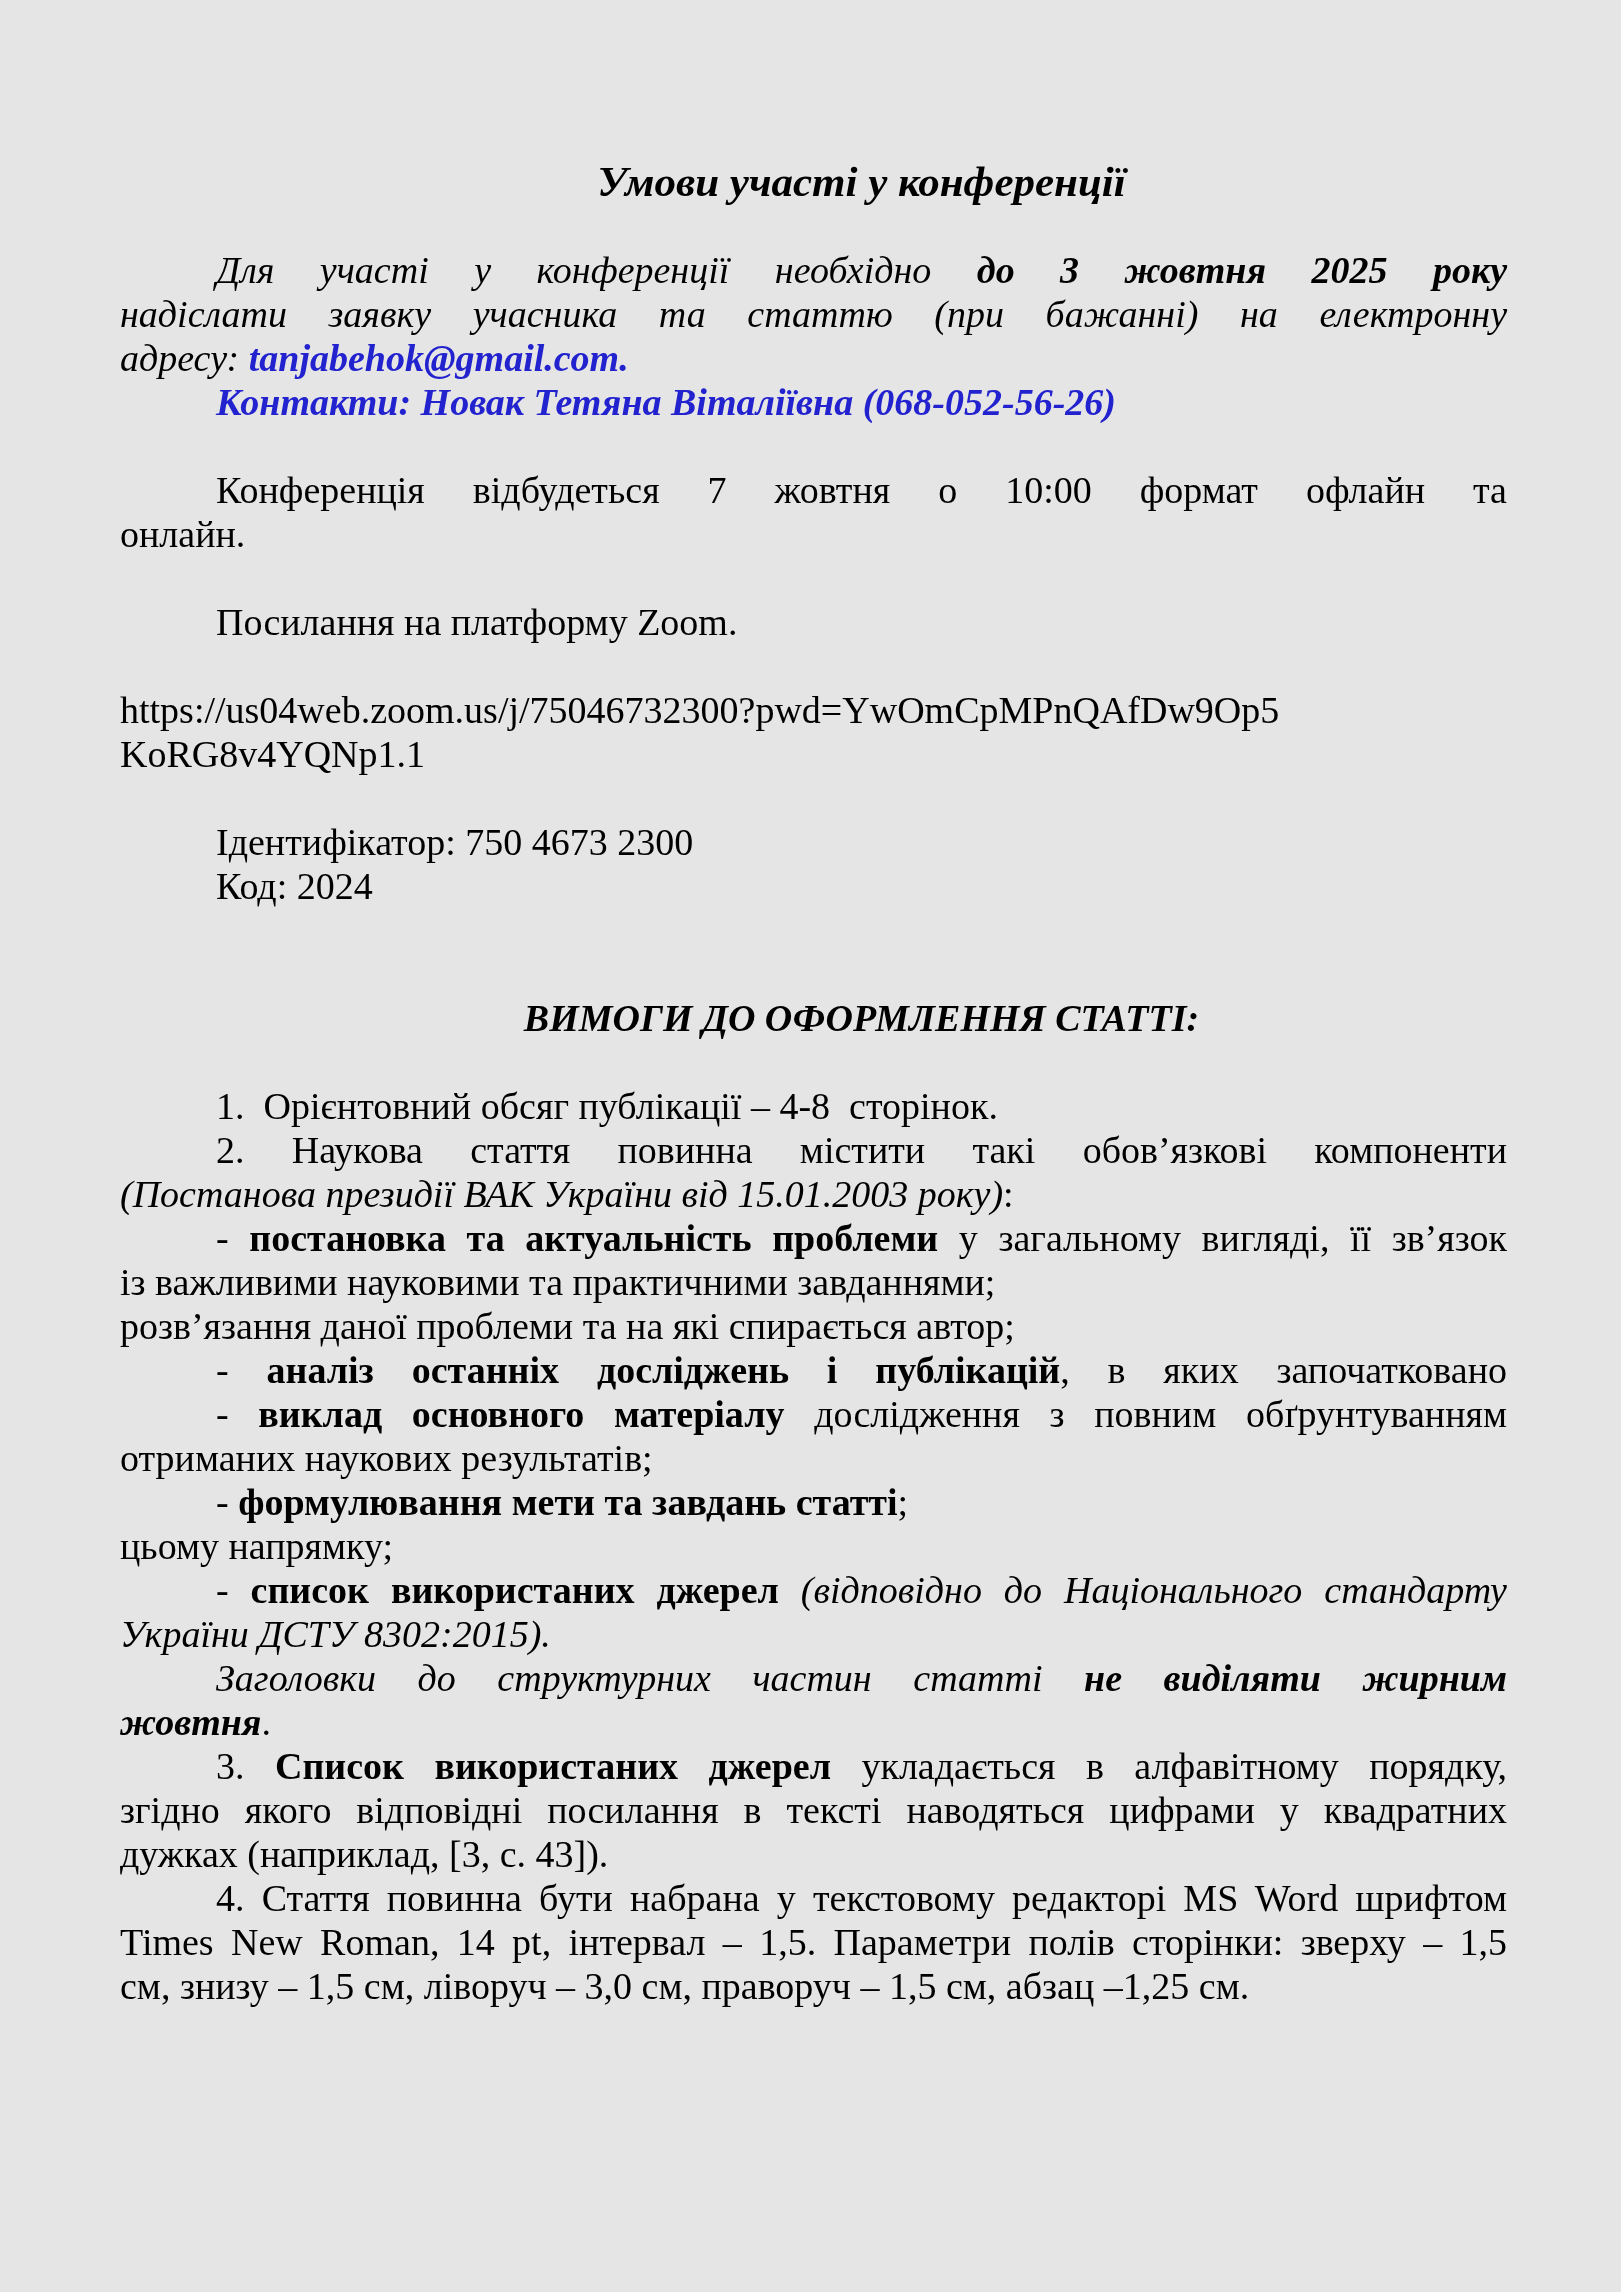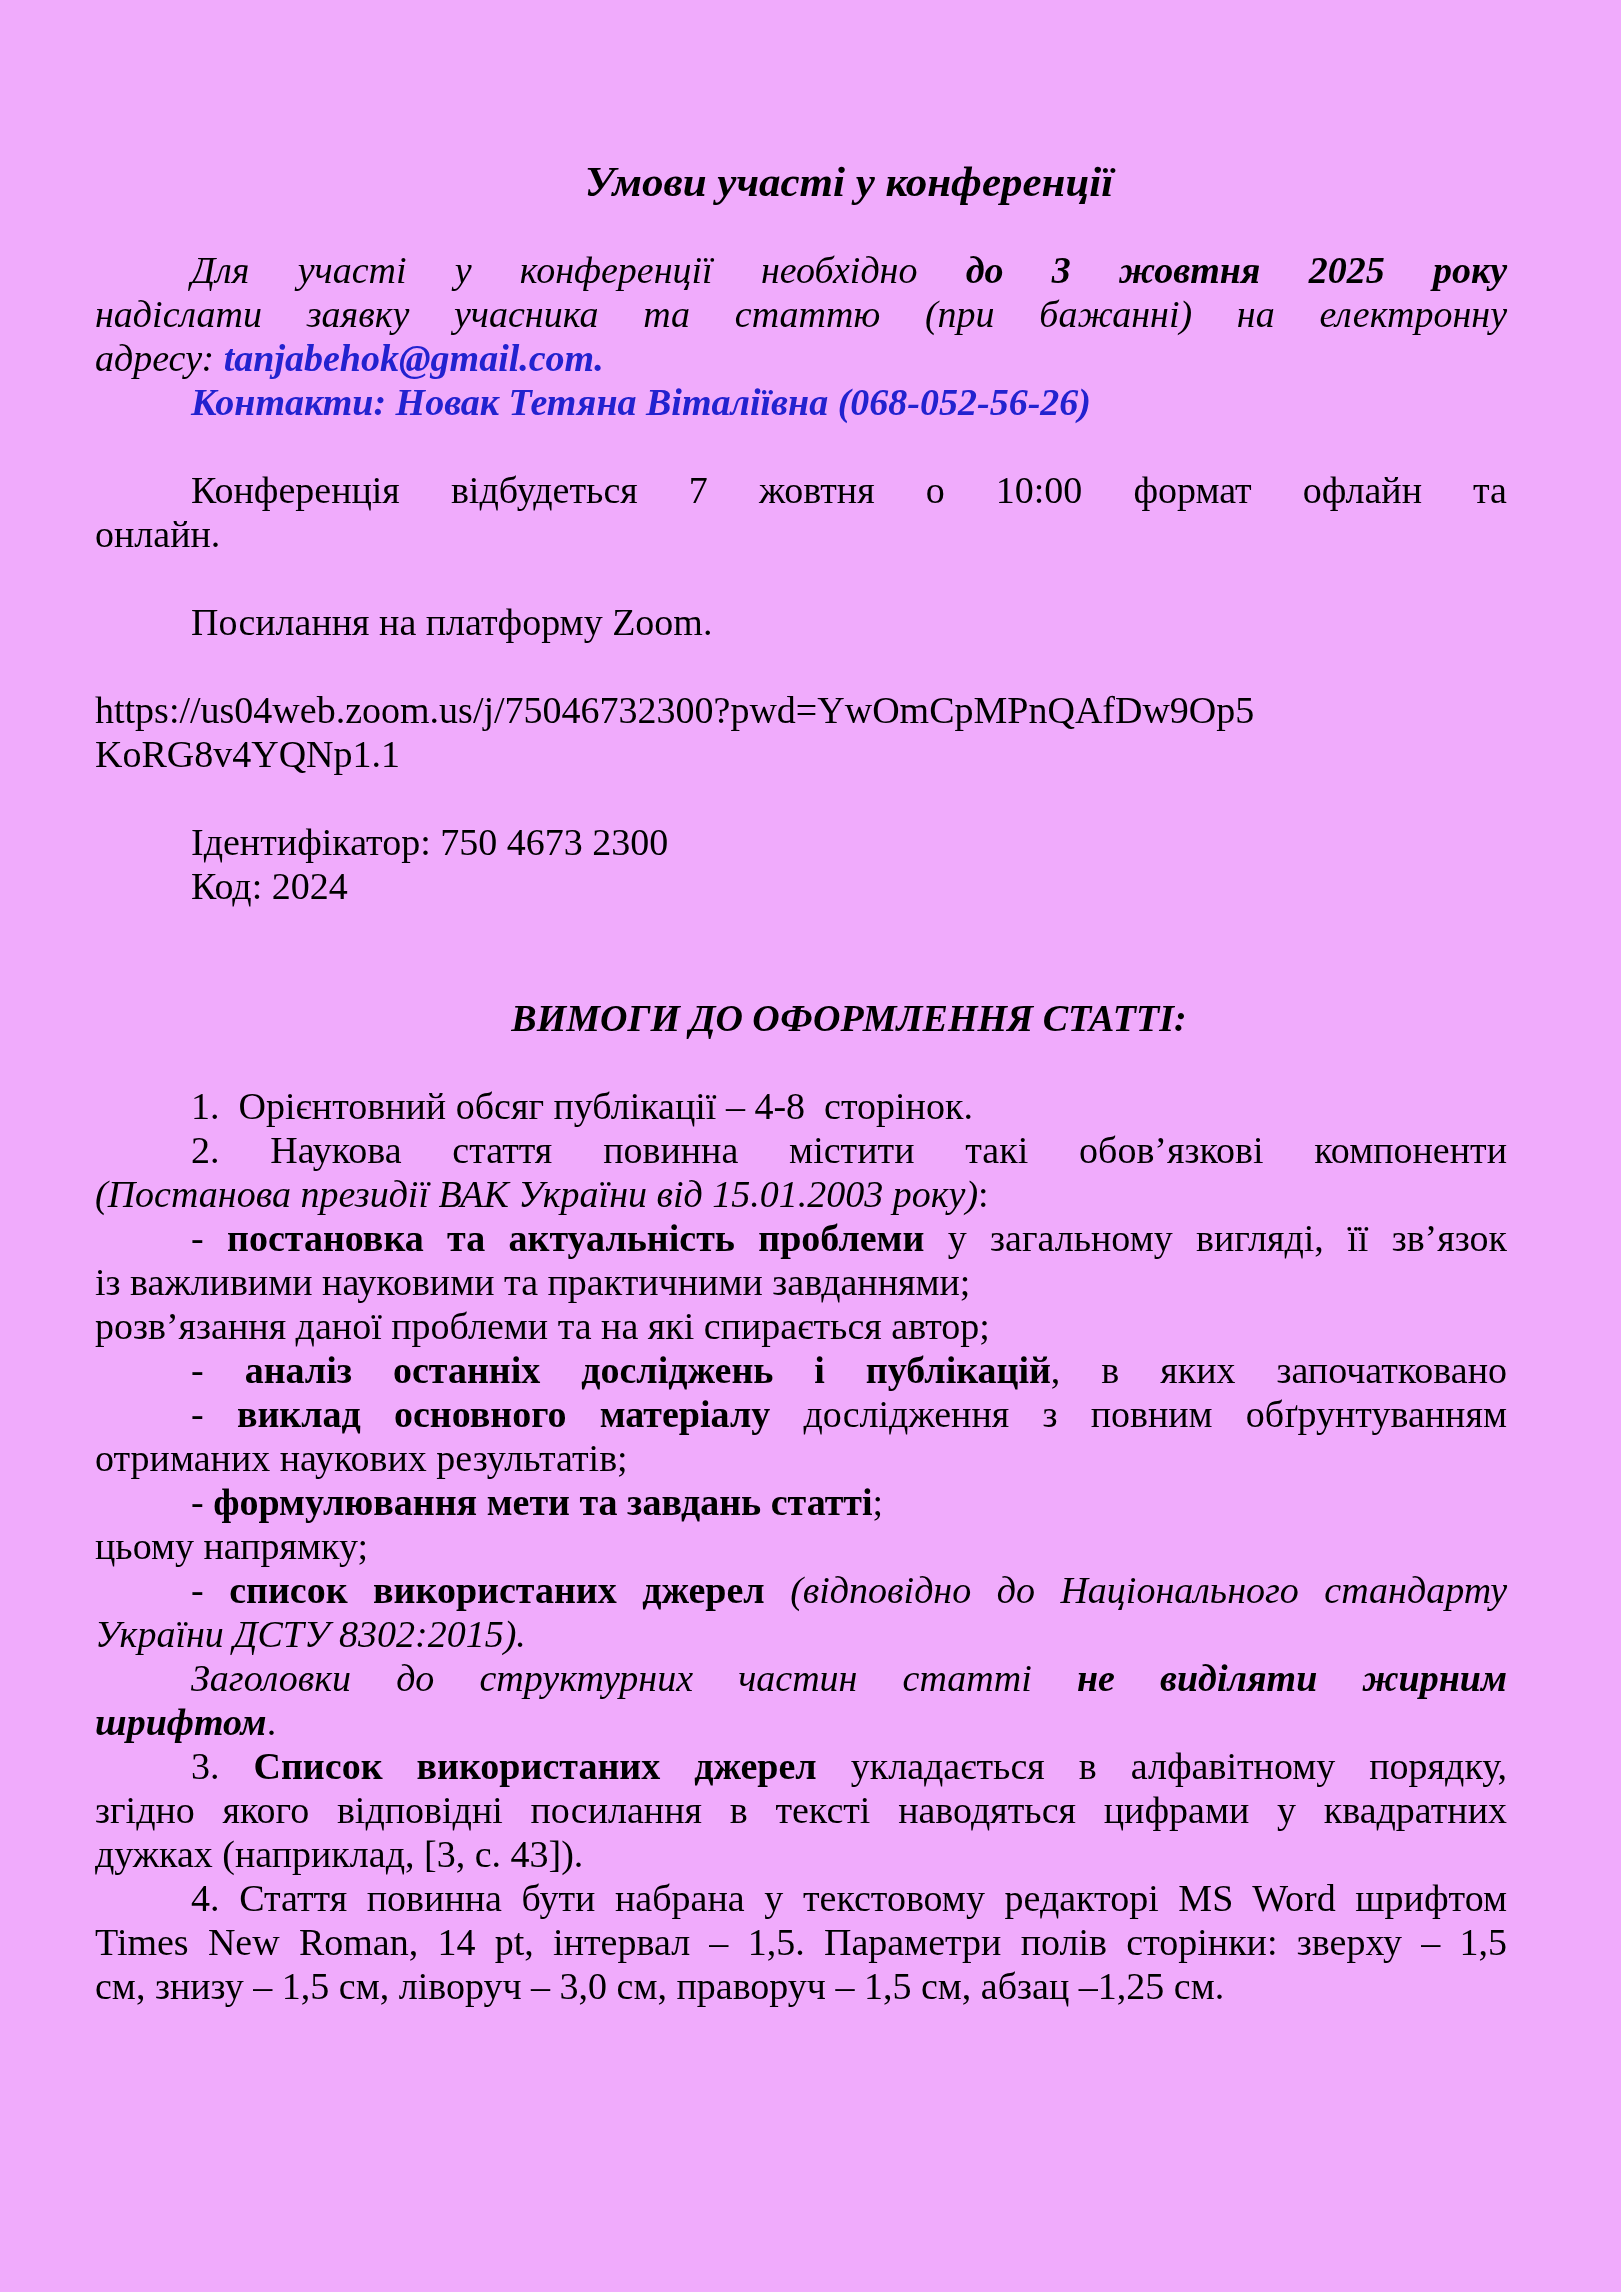--- a/index.html
+++ b/index.html
@@ -2,23 +2,23 @@
 <html style="--link-blue: #2222CF; --text-color: #000000;"><head>
 <meta charset="utf-8">
 <style>
   :root { --link-blue: #2222CF; --text-color: #000000; }
   html, body { margin: 0; padding: 0; background: #ffffff; }
   .page {
     position: relative;
     width: 1621px;
     height: 2293px;
     margin: 0 auto;
-    background: #f0abfc;
+    background: #e5e5e5;
     box-sizing: border-box;
-    padding: 160px 114px 0 95px;
+    padding: 160px 114px 0 120px;
     font-family: "Liberation Serif", "DejaVu Serif", serif;
     font-size: 38px;
     line-height: 44px;
     color: var(--text-color);
     overflow: hidden;
   }
   .para { margin: 0; }
   .para.blank { height: 44px; }
   .line { min-height: 44px; text-align: left; }
   .line.just { text-align: justify; text-align-last: justify; }
@@ -97,21 +97,21 @@
       </div>
       <div class="para">
         <div class="line"><span>цьому напрямку;</span></div>
       </div>
       <div class="para">
         <div class="line just indent"><span>- </span><span class="b">список використаних джерел</span><span> </span><span class="i">(відповідно до Національного стандарту</span></div>
         <div class="line"><span class="i">України ДСТУ 8302:2015).</span></div>
       </div>
       <div class="para">
         <div class="line just indent"><span class="i">Заголовки до структурних частин статті </span><span class="b i">не виділяти жирним</span></div>
-        <div class="line"><span class="b i">шрифтом</span><span>.</span></div>
+        <div class="line"><span class="b i">жовтня</span><span>.</span></div>
       </div>
       <div class="para">
         <div class="line just indent"><span>3. </span><span class="b">Список використаних джерел</span><span> укладається в алфавітному порядку,</span></div>
         <div class="line just"><span>згідно якого відповідні посилання в тексті наводяться цифрами у квадратних</span></div>
         <div class="line"><span>дужках (наприклад, [3, с. 43]).</span></div>
       </div>
       <div class="para">
         <div class="line just indent"><span>4. Стаття повинна бути набрана у текстовому редакторі MS Word шрифтом</span></div>
         <div class="line just"><span>Times New Roman, 14 pt, інтервал – 1,5. Параметри полів сторінки: зверху – 1,5</span></div>
         <div class="line"><span>см, знизу – 1,5 см, ліворуч – 3,0 см, праворуч – 1,5 см, абзац –1,25 см.</span></div>

